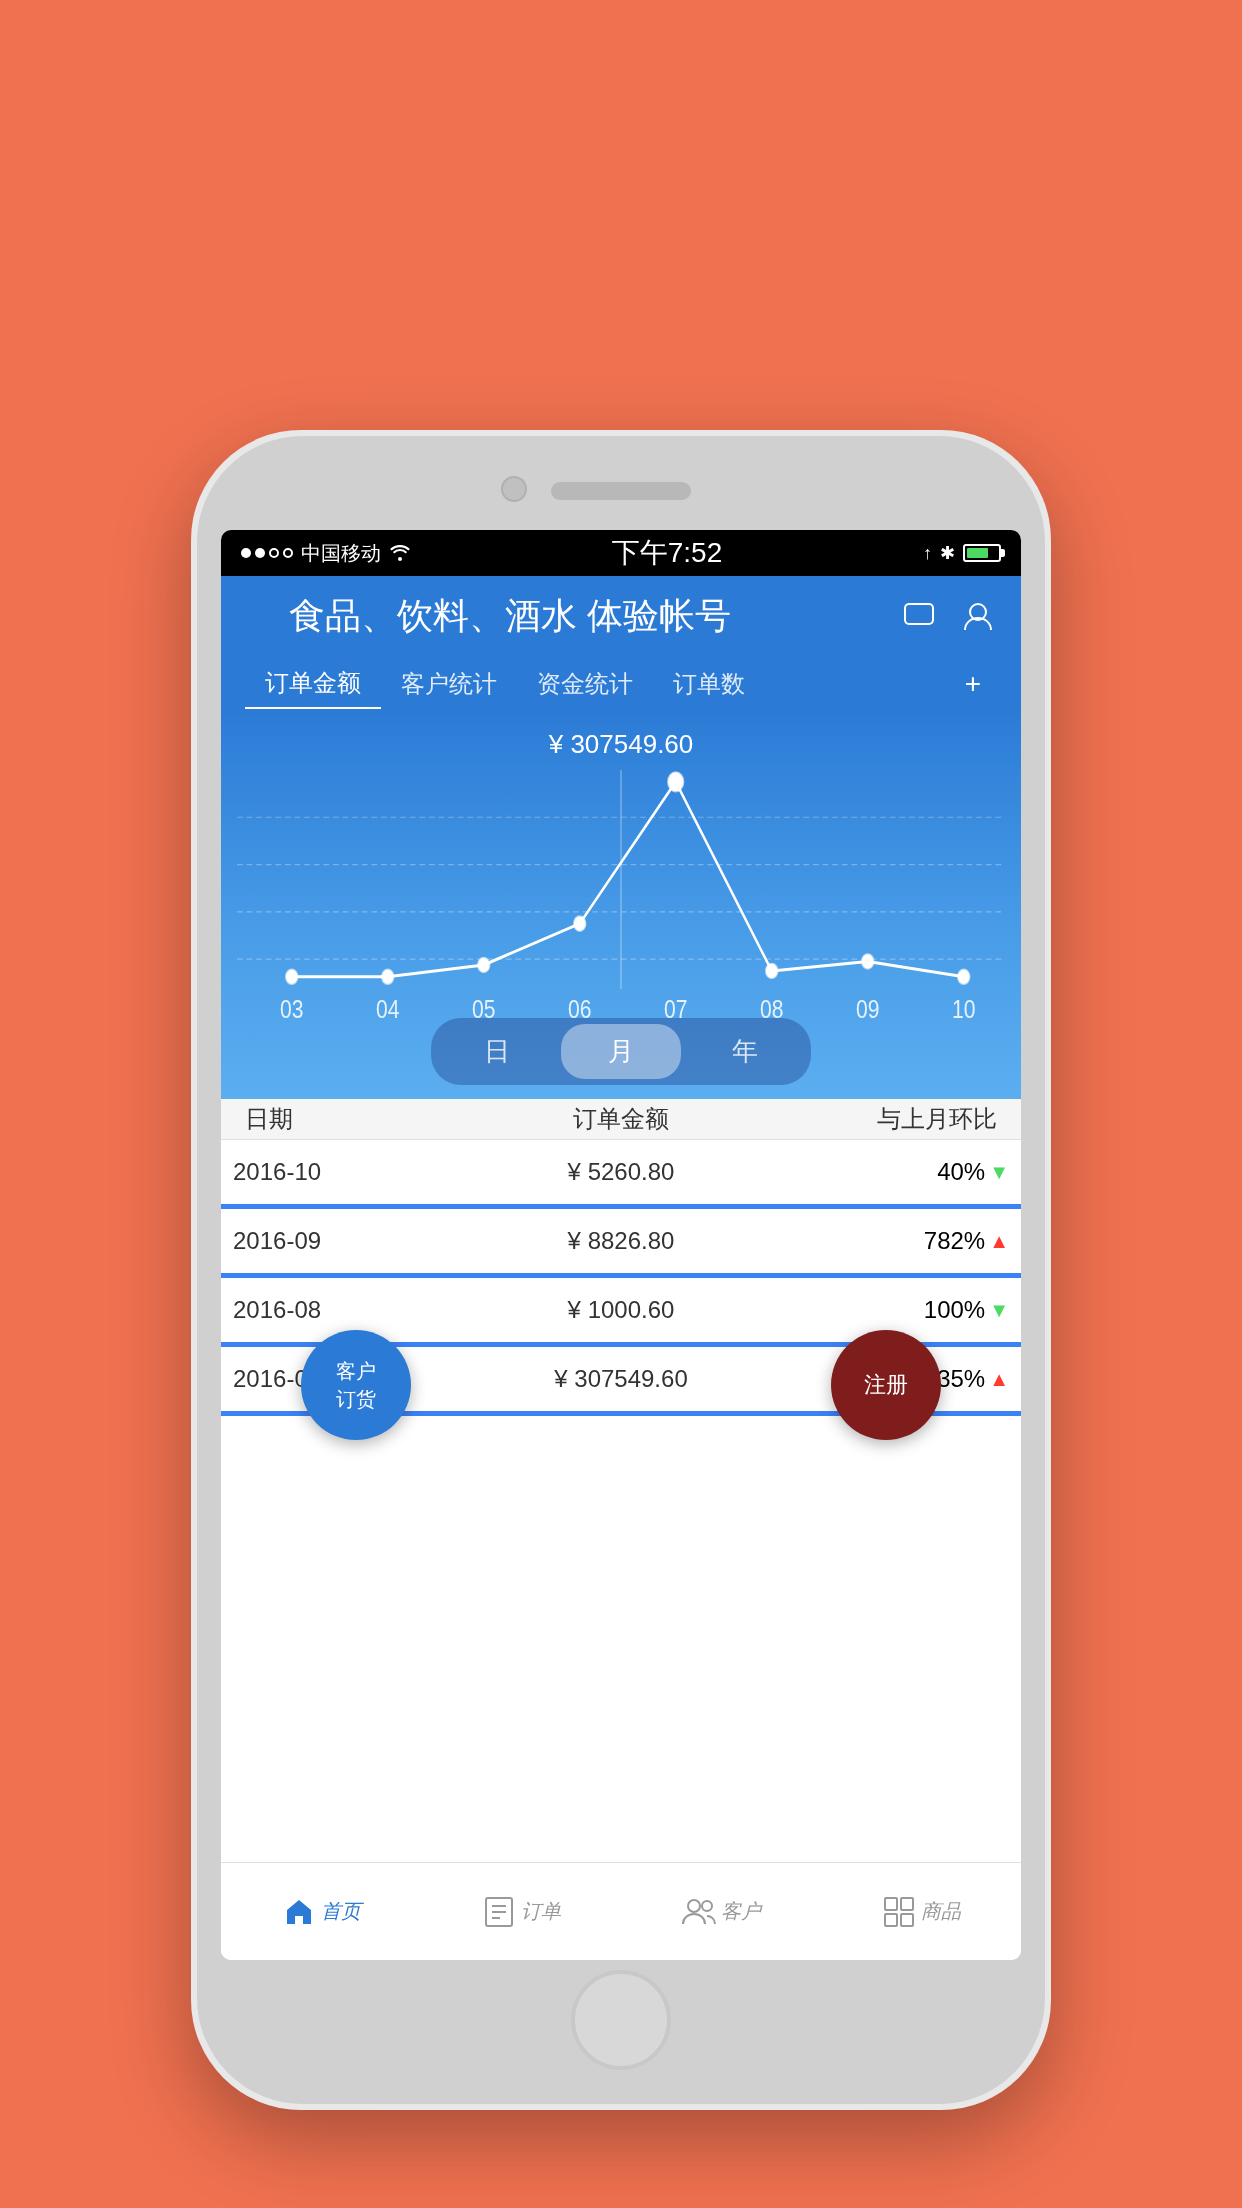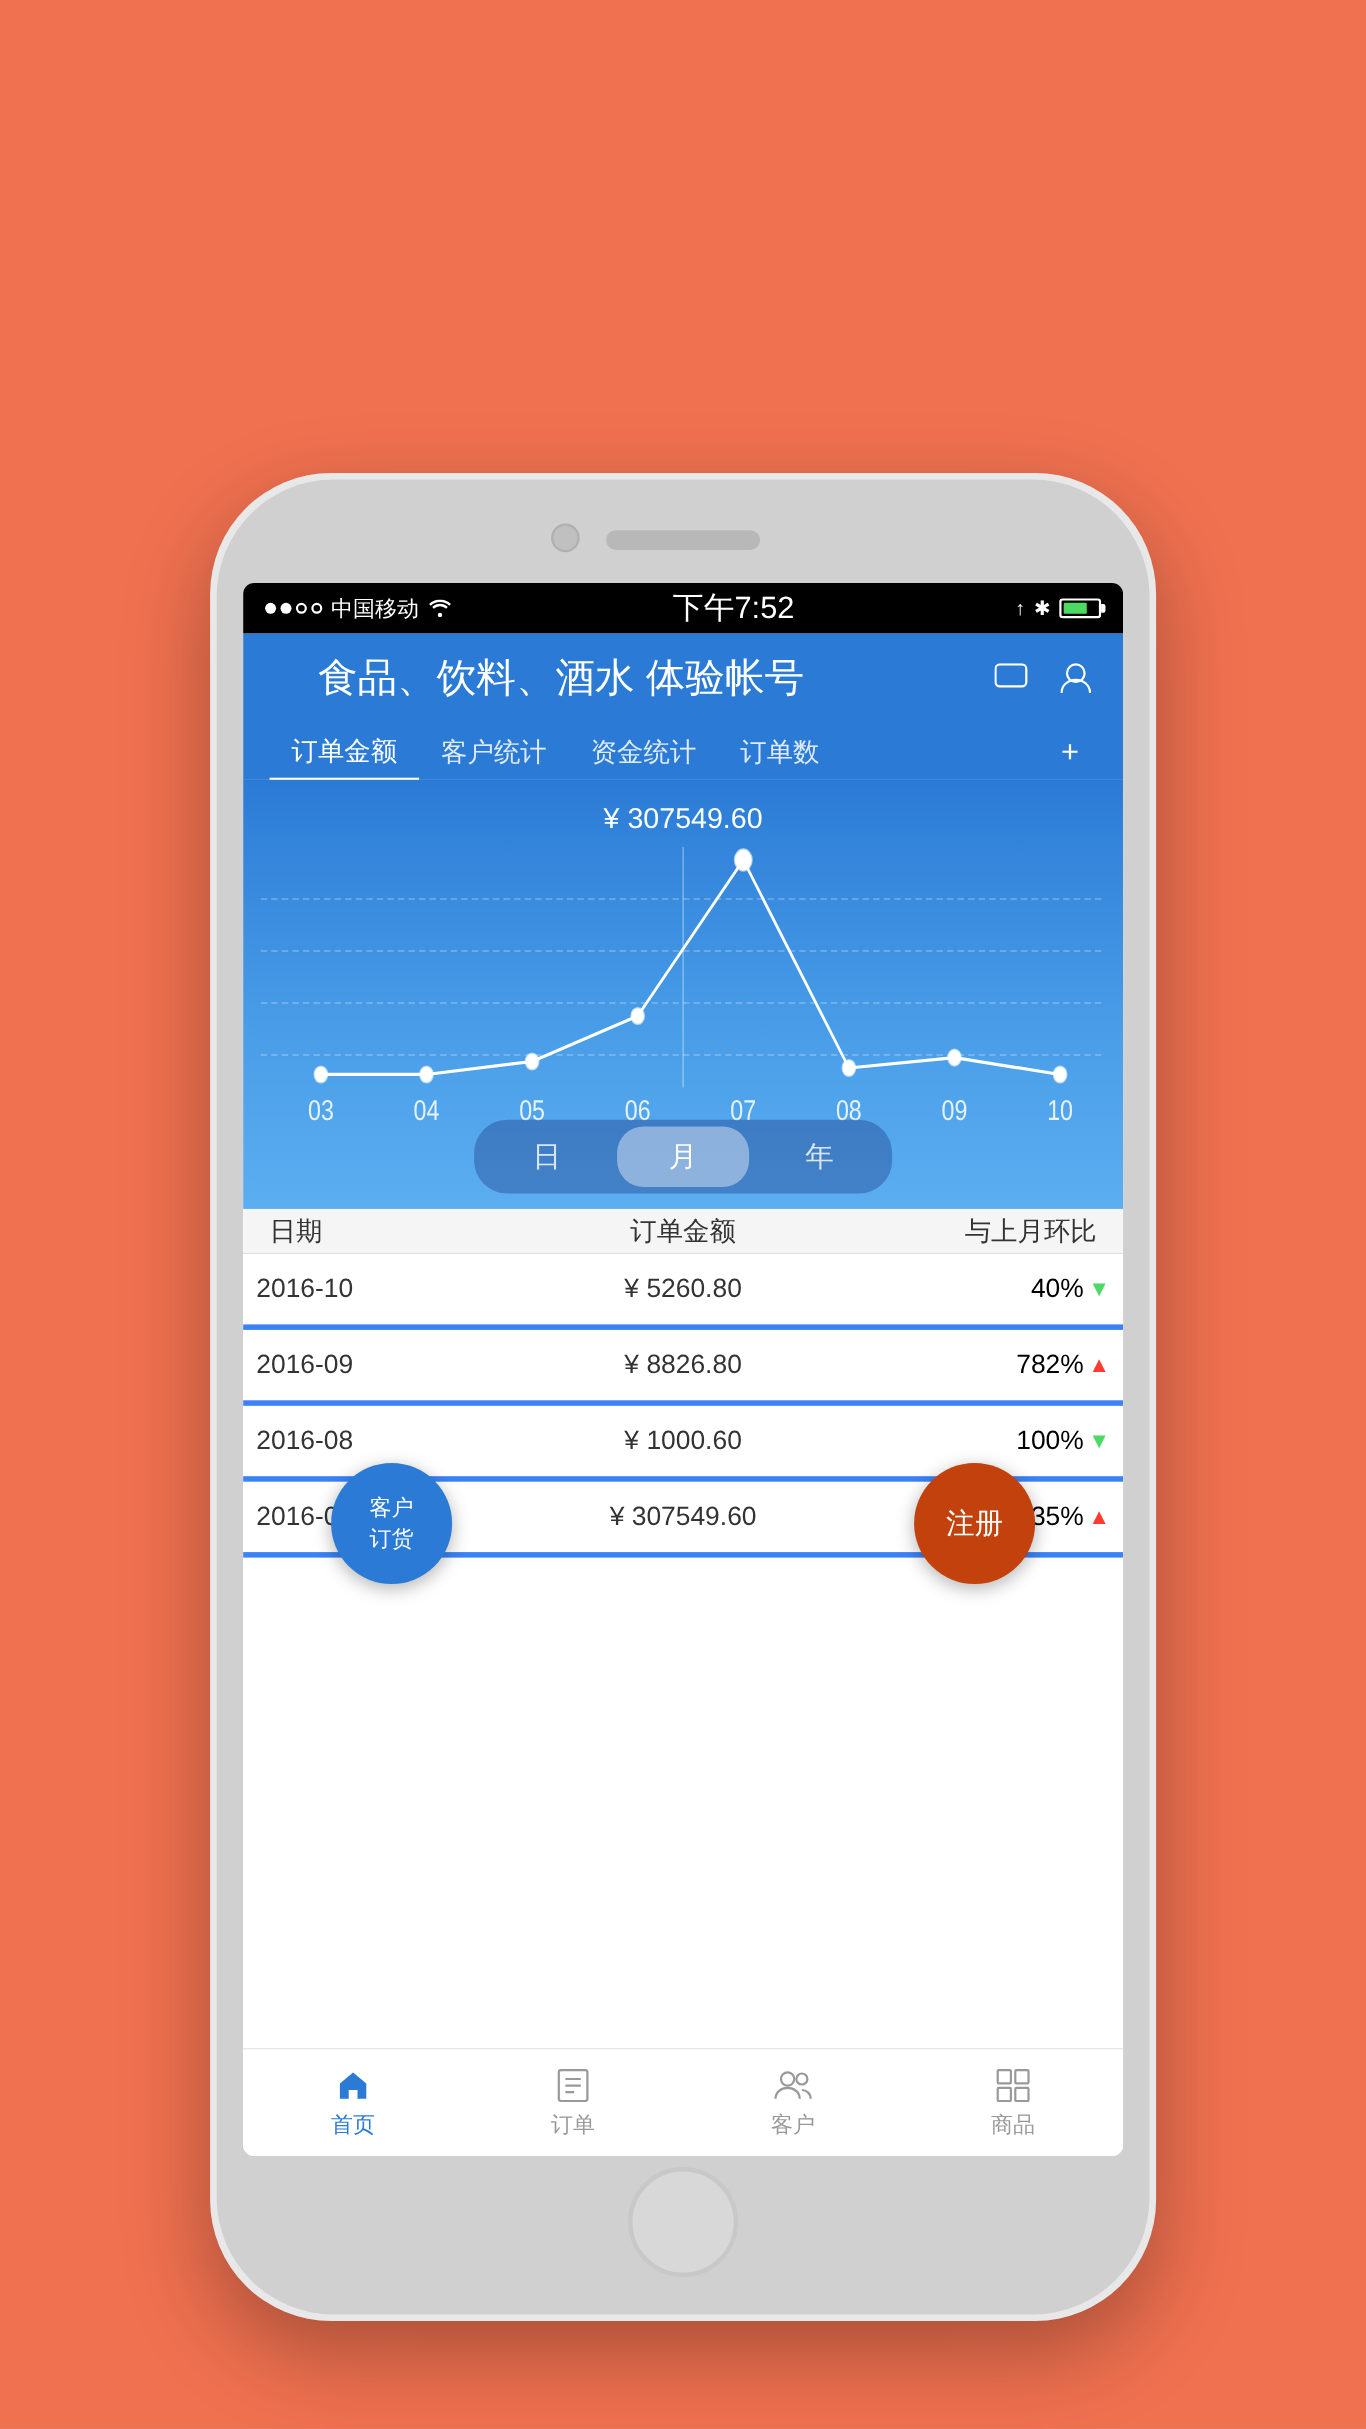--- a/index.html
+++ b/index.html
@@ -293,25 +293,26 @@
       bottom: 0; left: 0; right: 0;
       height: 98px;
       background: white;
       border-top: 1px solid #e0e0e0;
       display: flex;
       align-items: center;
     }
     .nav-item {
       flex: 1;
       display: flex;
-      flex-direction: column;
+      flex-direction: row;
       align-items: center;
       justify-content: center;
       gap: 4px;
       cursor: pointer;
+      font-style: italic;
     }
     .nav-icon {
       width: 36px; height: 36px;
       display: flex; align-items: center; justify-content: center;
     }
     .nav-label {
       font-size: 20px;
       color: #999;
     }
     .nav-item.active .nav-label {
@@ -341,23 +342,23 @@
       cursor: pointer;
       line-height: 1.3;
       text-align: center;
     }
     .float-btn-register {
       position: absolute;
       bottom: 520px;
       right: 80px;
       width: 110px; height: 110px;
       border-radius: 55px;
-      background: #c2410c;
-      color: white;
-      font-size: 26px;
+      background: #7f1d1d;
+      color: white;
+      font-size: 22px;
       display: flex;
       align-items: center;
       justify-content: center;
       box-shadow: 0 4px 16px rgba(0,0,0,0.3);
       cursor: pointer;
     }
   </style>
 </head>
 <body>
 

